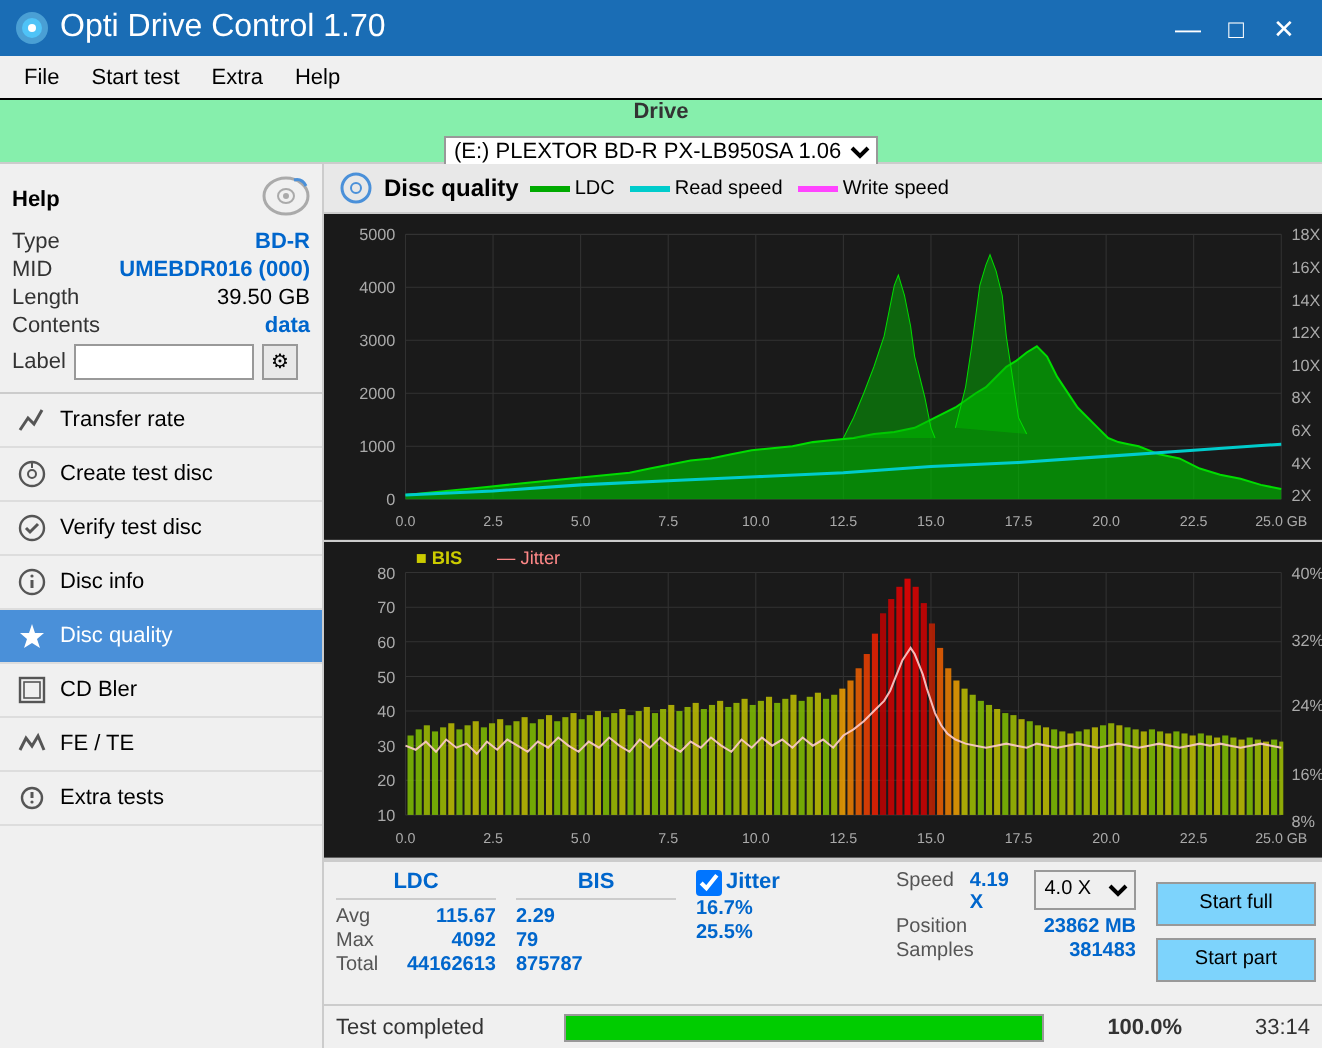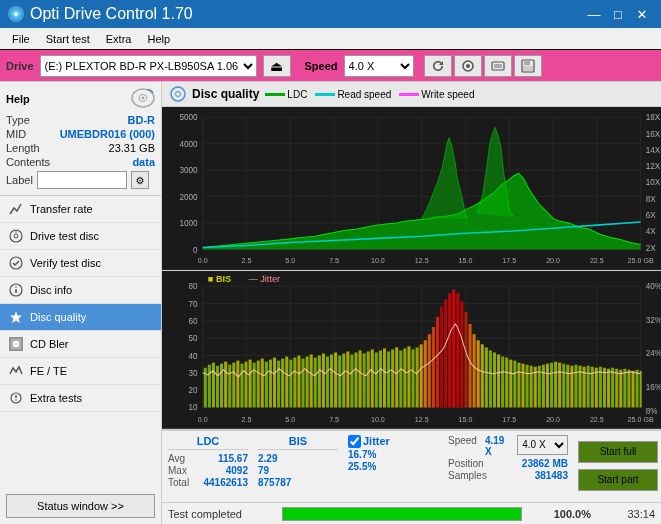--- a/index.html
+++ b/index.html
@@ -10,21 +10,21 @@
     .titlebar-left { display: flex; align-items: center; gap: 6px; font-size: 16px; }
     .titlebar-icon { width: 16px; height: 16px; background: #4a9fd4; border-radius: 50%; display: flex; align-items: center; justify-content: center; }
     .titlebar-controls { display: flex; gap: 2px; }
     .titlebar-btn { width: 22px; height: 20px; background: transparent; border: none; color: white; cursor: pointer; display: flex; align-items: center; justify-content: center; font-size: 13px; }
 
     
     .menubar { background: #f0f0f0; display: flex; align-items: center; gap: 0; height: 22px; border-bottom: 1px solid #000000; padding: 0 4px; }
     .menubar-item { padding: 2px 8px; cursor: pointer; font-size: 11px; }
 
     
-    .drivebar { background: #ec4899; display: flex; align-items: center; gap: 6px; height: 32px; border-bottom: 1px solid #ccc; padding: 0 6px; }
+    .drivebar { background: #86efac; display: flex; align-items: center; gap: 6px; height: 32px; border-bottom: 1px solid #ccc; padding: 0 6px; flex-direction: column; }
     .drive-label { font-size: 11px; font-weight: bold; color: #333; }
     .drive-select { height: 22px; font-size: 11px; min-width: 200px; border: 1px solid #999; background: white; }
     .eject-btn { width: 28px; height: 22px; border: 1px solid #999; background: #e8e8e8; cursor: pointer; display: flex; align-items: center; justify-content: center; font-size: 14px; }
     .speed-label { font-size: 11px; font-weight: bold; margin-left: 8px; }
     .speed-select { height: 22px; font-size: 11px; width: 70px; border: 1px solid #999; background: white; }
     .toolbar-icons { display: flex; gap: 2px; margin-left: 4px; }
     .toolbar-icon-btn { width: 28px; height: 22px; border: 1px solid #999; background: #e8e8e8; cursor: pointer; display: flex; align-items: center; justify-content: center; }
 
     
     .main { display: flex; height: calc(524px - 28px - 22px - 32px); }
@@ -68,21 +68,21 @@
 
     
     .stats-bar { display: flex; align-items: stretch; background: #f0f0f0; border-top: 1px solid #ccc; padding: 4px 6px; gap: 10px; height: 80px; }
     .stats-col { display: flex; flex-direction: column; gap: 1px; min-width: 80px; }
     .stats-header { font-weight: bold; font-size: 11px; text-align: center; color: #0066cc; border-bottom: 1px solid #ccc; padding-bottom: 2px; margin-bottom: 2px; }
     .stats-row { display: flex; justify-content: space-between; font-size: 10px; gap: 8px; }
     .stats-label { color: #555; }
     .stats-value { color: #0066cc; font-weight: bold; }
     .jitter-check { display: flex; align-items: center; gap: 2px; font-size: 11px; color: #0066cc; font-weight: bold; }
     .speed-select-sm { height: 20px; font-size: 10px; width: 60px; border: 1px solid #999; }
-    .start-btn { width: 80px; height: 22px; font-size: 10px; background: #4d7c0f; border: 1px solid #999; cursor: pointer; margin-bottom: 2px; }
+    .start-btn { width: 80px; height: 22px; font-size: 10px; background: #7dd3fc; border: 1px solid #999; cursor: pointer; margin-bottom: 2px; }
 
     
     .progress-bar-area { height: 24px; background: #f0f0f0; border-top: 1px solid #ccc; display: flex; align-items: center; padding: 0 6px; gap: 24px; }
     .progress-track { flex: 1; height: 14px; background: #ddd; border: 1px solid #999; position: relative; }
     .progress-fill { height: 100%; background: #00cc00; }
 
     
     .chart-svg { width: 100%; height: 100%; }
   </style>
 </head>
@@ -169,21 +169,21 @@
       <div class="disc-row">
         <span class="disc-key">Type</span>
         <span class="disc-val">BD-R</span>
       </div>
       <div class="disc-row">
         <span class="disc-key">MID</span>
         <span class="disc-val">UMEBDR016 (000)</span>
       </div>
       <div class="disc-row">
         <span class="disc-key">Length</span>
-        <span class="disc-val-black">23.31 GB</span>
+        <span class="disc-val-black">39.50 GB</span>
       </div>
       <div class="disc-row">
         <span class="disc-key">Contents</span>
         <span class="disc-val">data</span>
       </div>
       <div class="label-row">
         <span class="disc-key">Label</span>
         <input type="text" class="label-input" value="" style="">
         <button class="label-browse-btn">⚙</button>
       </div>
@@ -199,21 +199,21 @@
         <span class="nav-label">Transfer rate</span>
       </div>
       <div class="nav-item">
         <span class="nav-icon">
           <svg width="14" height="14" viewBox="0 0 14 14">
               <circle cx="7" cy="7" r="6" fill="none" stroke="#555" stroke-width="1.2"></circle>
               <circle cx="7" cy="7" r="2" fill="none" stroke="#555" stroke-width="1"></circle>
               <line x1="7" y1="4" x2="7" y2="1" stroke="#555" stroke-width="1"></line>
             </svg>
         </span>
-        <span class="nav-label">Drive test disc</span>
+        <span class="nav-label">Create test disc</span>
       </div>
       <div class="nav-item">
         <span class="nav-icon">
           <svg width="14" height="14" viewBox="0 0 14 14">
               <circle cx="7" cy="7" r="6" fill="none" stroke="#555" stroke-width="1.2"></circle>
               <polyline points="4,7 6,9 10,5" fill="none" stroke="#555" stroke-width="1.5"></polyline>
             </svg>
         </span>
         <span class="nav-label">Verify test disc</span>
       </div>
@@ -257,23 +257,20 @@
           <svg width="14" height="14" viewBox="0 0 14 14">
               <circle cx="7" cy="7" r="5" fill="none" stroke="#555" stroke-width="1.2"></circle>
               <line x1="7" y1="4" x2="7" y2="7" stroke="#555" stroke-width="1.5"></line>
               <circle cx="7" cy="9" r="0.8" fill="#555"></circle>
             </svg>
         </span>
         <span class="nav-label">Extra tests</span>
       </div>
     </div>
 
-    <div class="status-btn">
-      <button>Status window &gt;&gt;</button>
-    </div>
   </div>
 
   <div class="content">
 
     <div class="content-header">
       <svg width="16" height="16" viewBox="0 0 16 16">
           <circle cx="8" cy="8" r="7" fill="none" stroke="#4a90d9" stroke-width="1.5"></circle>
           <circle cx="8" cy="8" r="2.5" fill="none" stroke="#4a90d9" stroke-width="1"></circle>
         </svg>
       <span class="content-title">Disc quality</span>

